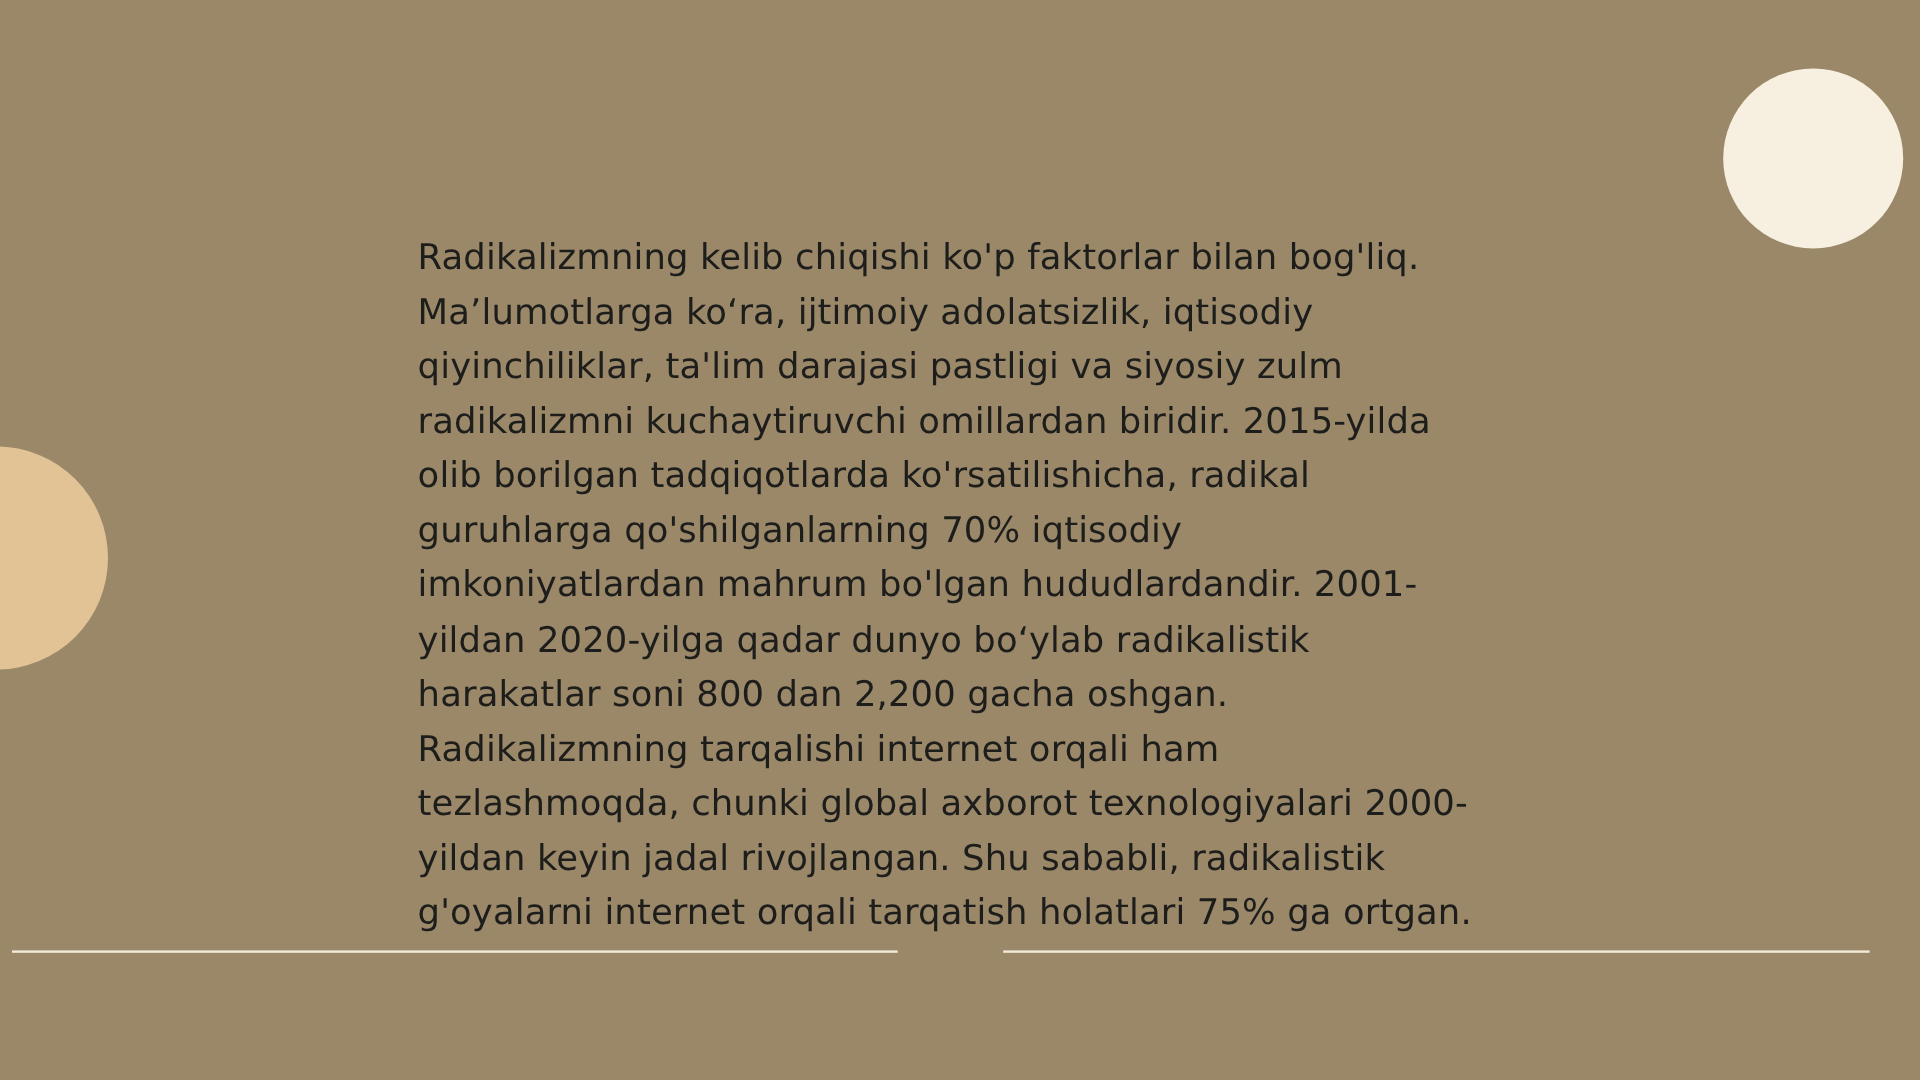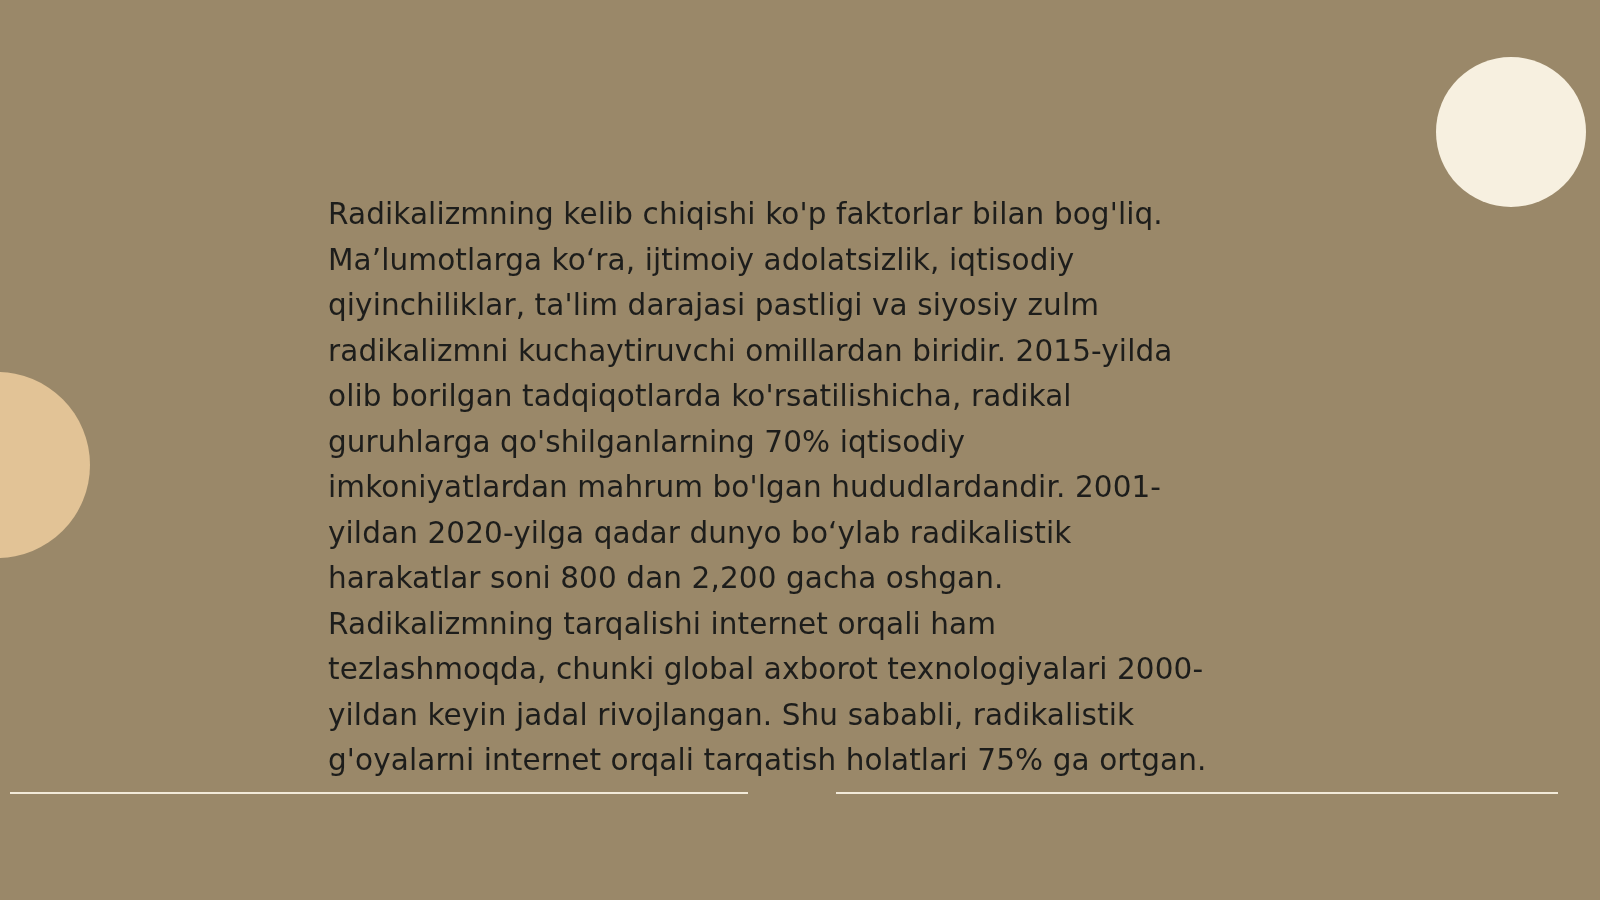--- a/index.html
+++ b/index.html
@@ -48,21 +48,21 @@
     width: 738px;
   }
   #rule-right {
     left: 836px;
     width: 722px;
   }
 
   
   #body-text {
     position: absolute;
-    left: 328px;
+    left: 348px;
     top: 192px;
     width: 880px;
     color: #1d1d1b;
     font-size: 29.5px;
     line-height: 45.5px;
     letter-spacing: 0.1px;
     white-space: pre-wrap;
   }
 </style>
 </head>

